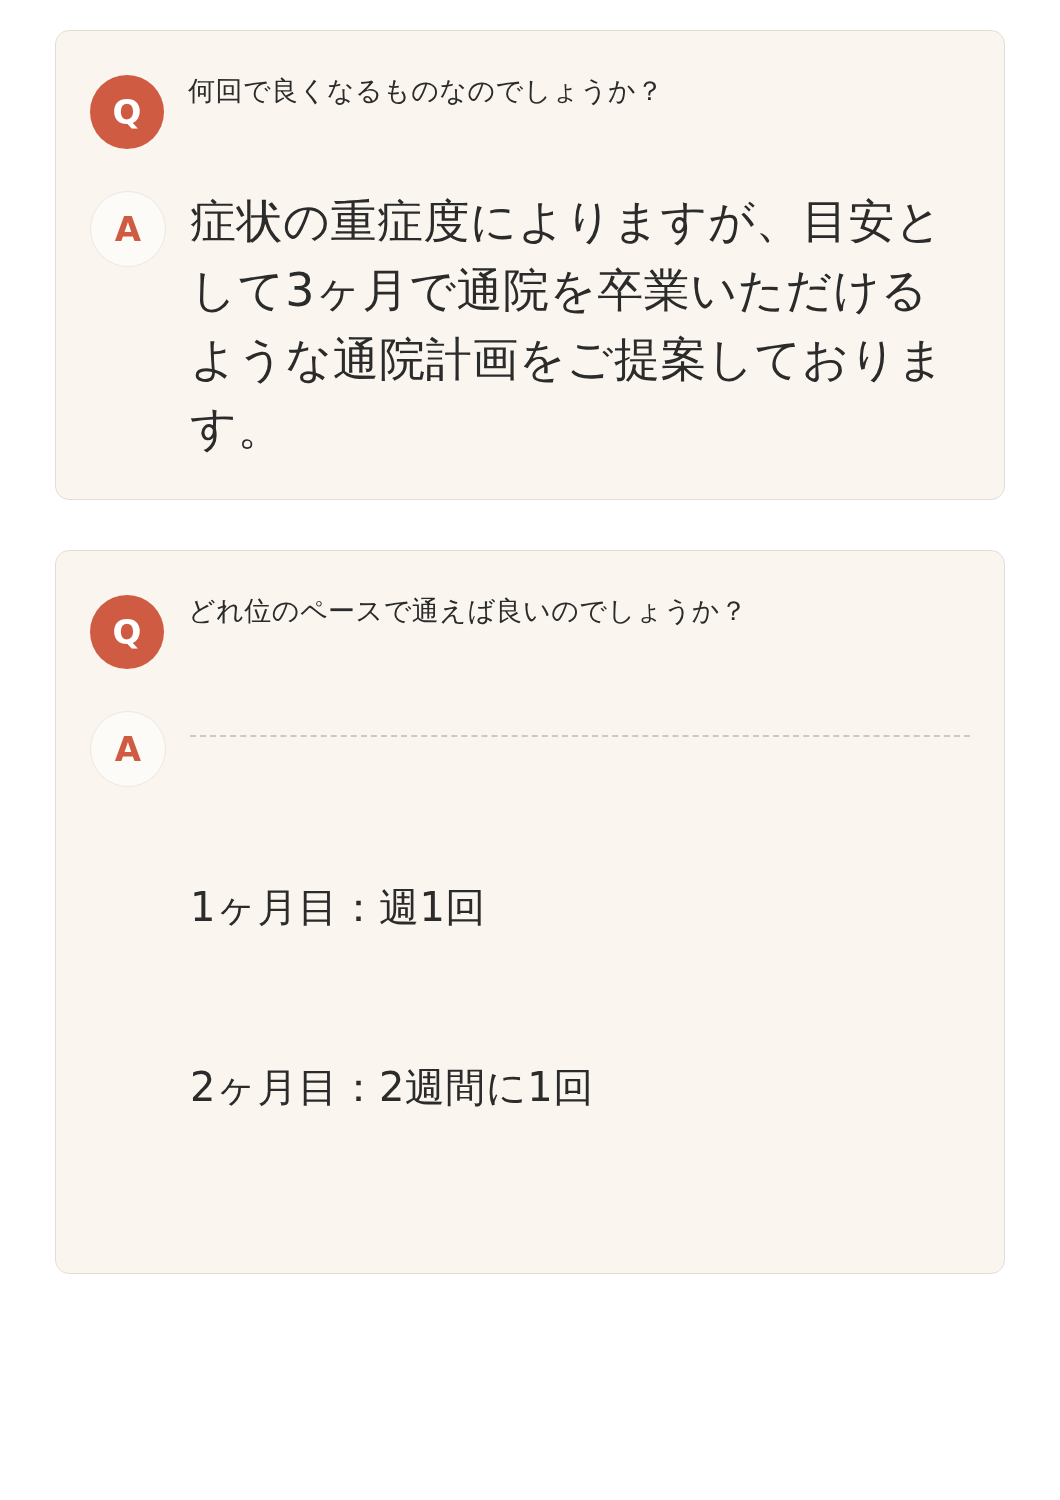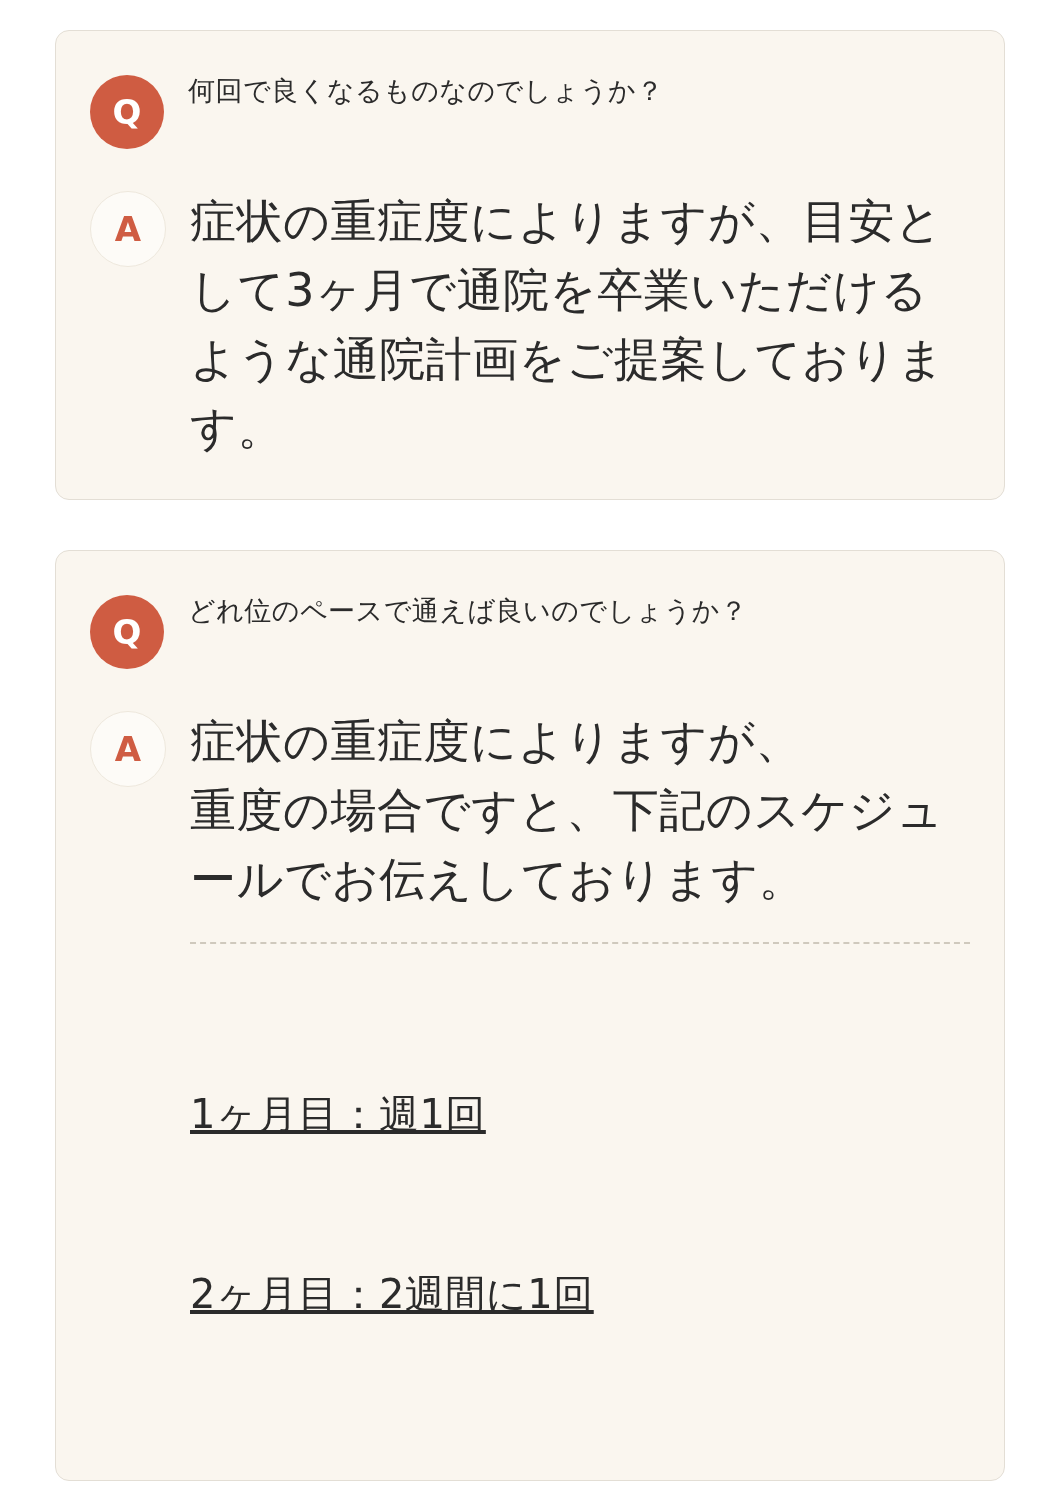--- a/index.html
+++ b/index.html
@@ -76,21 +76,20 @@
     border-top: 2px dashed #cfc9bd;
   }
   .schedule {
     font-size: 40px;
     line-height: 1.5;
     white-space: pre-wrap;
     letter-spacing: 0.5px;
   }
   .schedule-line {
     display: block;
-    text-decoration: underline;
   }
 </style>
 </head>
 <body>
 
 <div class="page">
 
   <section class="faq-card">
     <div class="qa-row">
       <div class="badge badge-q">Q</div>
@@ -103,22 +102,20 @@
   </section>
 
   <section class="faq-card">
     <div class="qa-row">
       <div class="badge badge-q">Q</div>
       <div class="qa-text question">どれ位のペースで通えば良いのでしょうか？</div>
     </div>
     <div class="qa-row">
       <div class="badge badge-a">A</div>
       <div class="qa-body" style="flex:1 1 auto;padding-left:24px;">
-        <div class="qa-text answer" style="padding-left:0;">症状の重症度によりますが、
-重度の場合ですと、下記のスケジュールでお伝えしております。</div>
         <hr class="divider">
         <div class="schedule">
           <span class="schedule-line">1ヶ月目：週1回</span>
           <span class="schedule-line">2ヶ月目：2週間に1回</span>
         </div>
       </div>
     </div>
   </section>
 
 </div>

